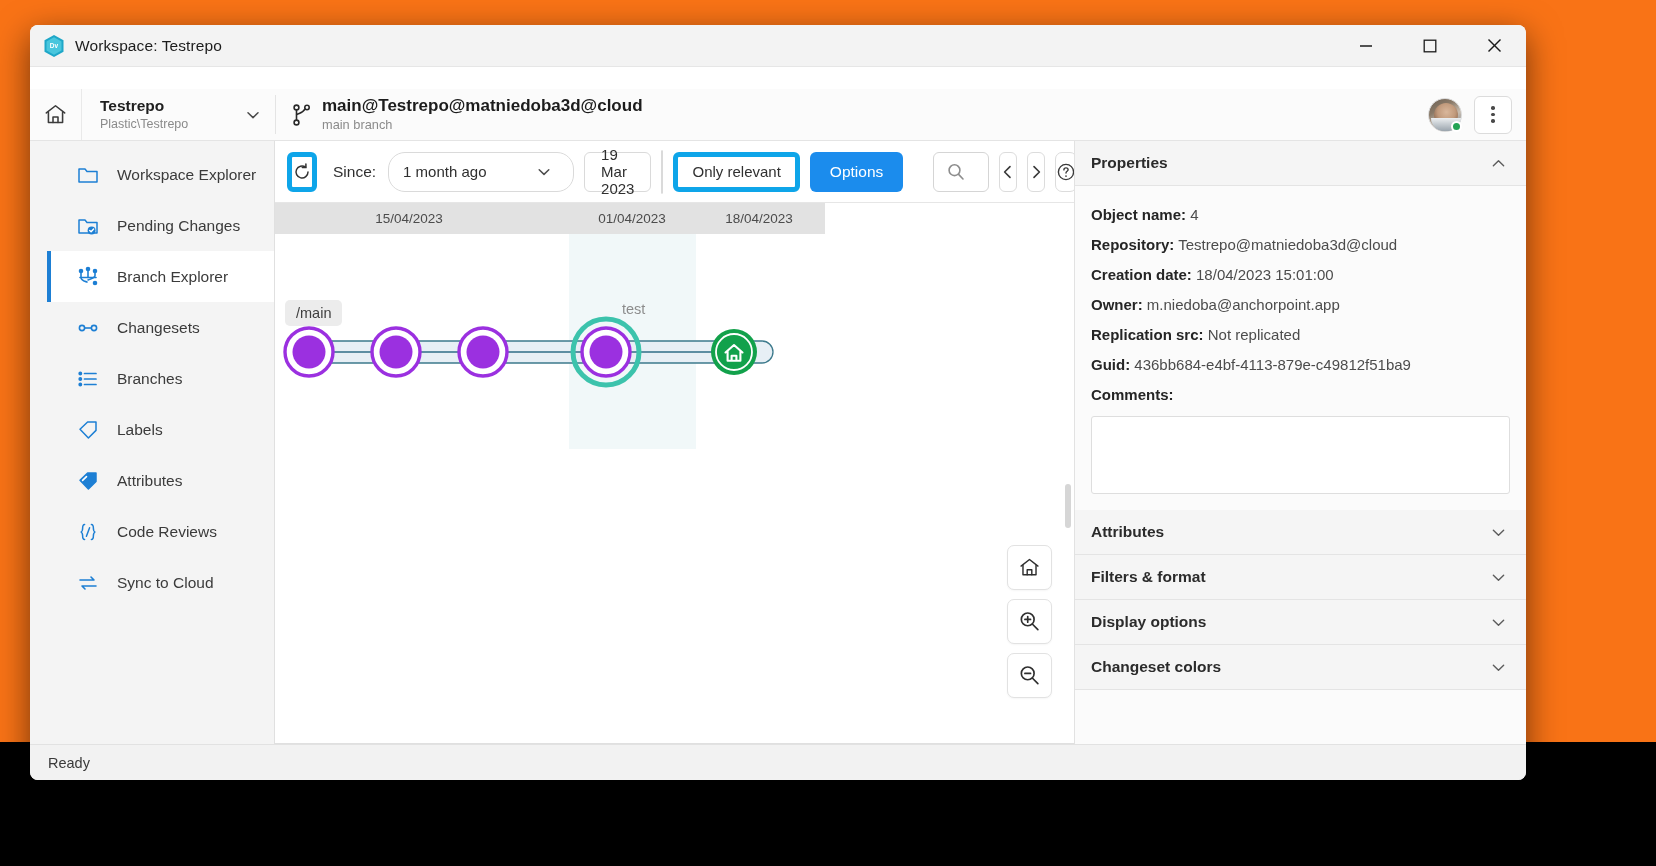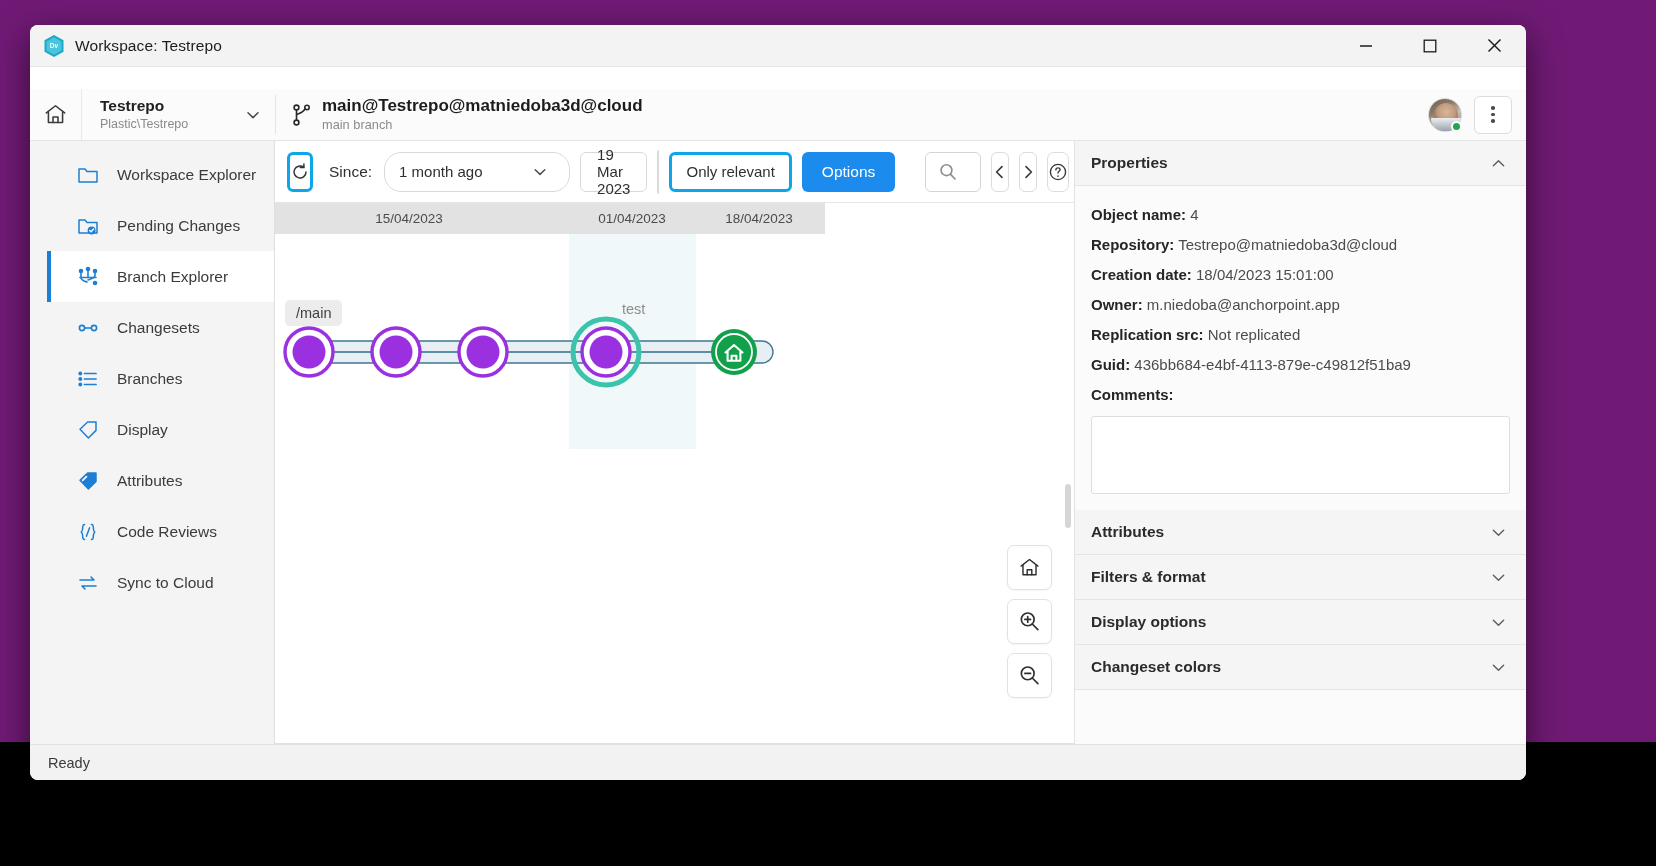--- a/index.html
+++ b/index.html
@@ -5,21 +5,21 @@
   * { box-sizing: border-box; margin: 0; padding: 0; }
   html, body {
     width: 1656px; height: 866px;
     background: #000000;
     font-family: "Liberation Sans", sans-serif;
     overflow: hidden;
   }
   .desktop {
     position: relative;
     width: 1656px; height: 742px;
-    background: #701a75;
+    background: #f97316;
   }
   
   .window {
     position: absolute;
     left: 30px; top: 25px;
     width: 1496px; height: 755px;
     background: #ffffff;
     border-radius: 8px;
     overflow: hidden;
     box-shadow: 0 10px 34px rgba(0,0,0,0.55);
@@ -115,21 +115,21 @@
     content: ""; position: absolute; left: 0; top: 0; bottom: 0; width: 4px; background: #1d7fd4;
   }
   
   .center { flex: 1; display: flex; flex-direction: column; min-width: 0; background: #ffffff; }
   .toolbar {
     height: 62px; min-height: 62px; display: flex; align-items: center;
     gap: 10px; padding: 0 8px 0 12px; background: #ffffff;
     border-bottom: 1px solid #e6e6e6;
   }
   .tb-btn {
-    height: 40px; border: 3px solid #0ea5e9; border-radius: 6px; background: #fff;
+    height: 40px; border: 5px solid #0ea5e9; border-radius: 6px; background: #fff;
     display: flex; align-items: center; justify-content: center; padding: 0 14px;
     font-size: 15px; color: #303030; white-space: nowrap;
   }
   .tb-icon-btn { width: 44px; padding: 0; }
   .tb-label { font-size: 15.5px; color: #2f2f2f; padding: 0 2px 0 6px; }
   .tb-select {
     height: 40px; min-width: 186px; border: 1px solid #dadada; border-radius: 17px;
     background: #fff; display: flex; align-items: center; justify-content: space-between;
     padding: 0 20px 0 14px; font-size: 15px; color: #2f2f2f;
   }
@@ -372,21 +372,21 @@
             </svg>
           </span>
           <span>Branches</span>
         </div>
         <div class="side-item">
           <span class="ic">
             <svg width="24" height="24" viewBox="0 0 24 24" fill="none" stroke="#1d7fd4" stroke-width="1.5" stroke-linejoin="round">
               <path d="M4 11.2 11.6 4H20v8.4L12.4 20z"></path>
             </svg>
           </span>
-          <span>Display</span>
+          <span>Labels</span>
         </div>
         <div class="side-item">
           <span class="ic">
             <svg width="24" height="24" viewBox="0 0 24 24" fill="none" stroke="#1d7fd4" stroke-width="1.5" stroke-linejoin="round">
               <path d="M4 11.2 11.6 4H20v8.4L12.4 20z" fill="#1d7fd4"></path>
               <path d="M10.5 7.6 6.6 11.4" stroke="#ffffff" stroke-width="1.6" stroke-linecap="round"></path>
             </svg>
           </span>
           <span>Attributes</span>
         </div>

